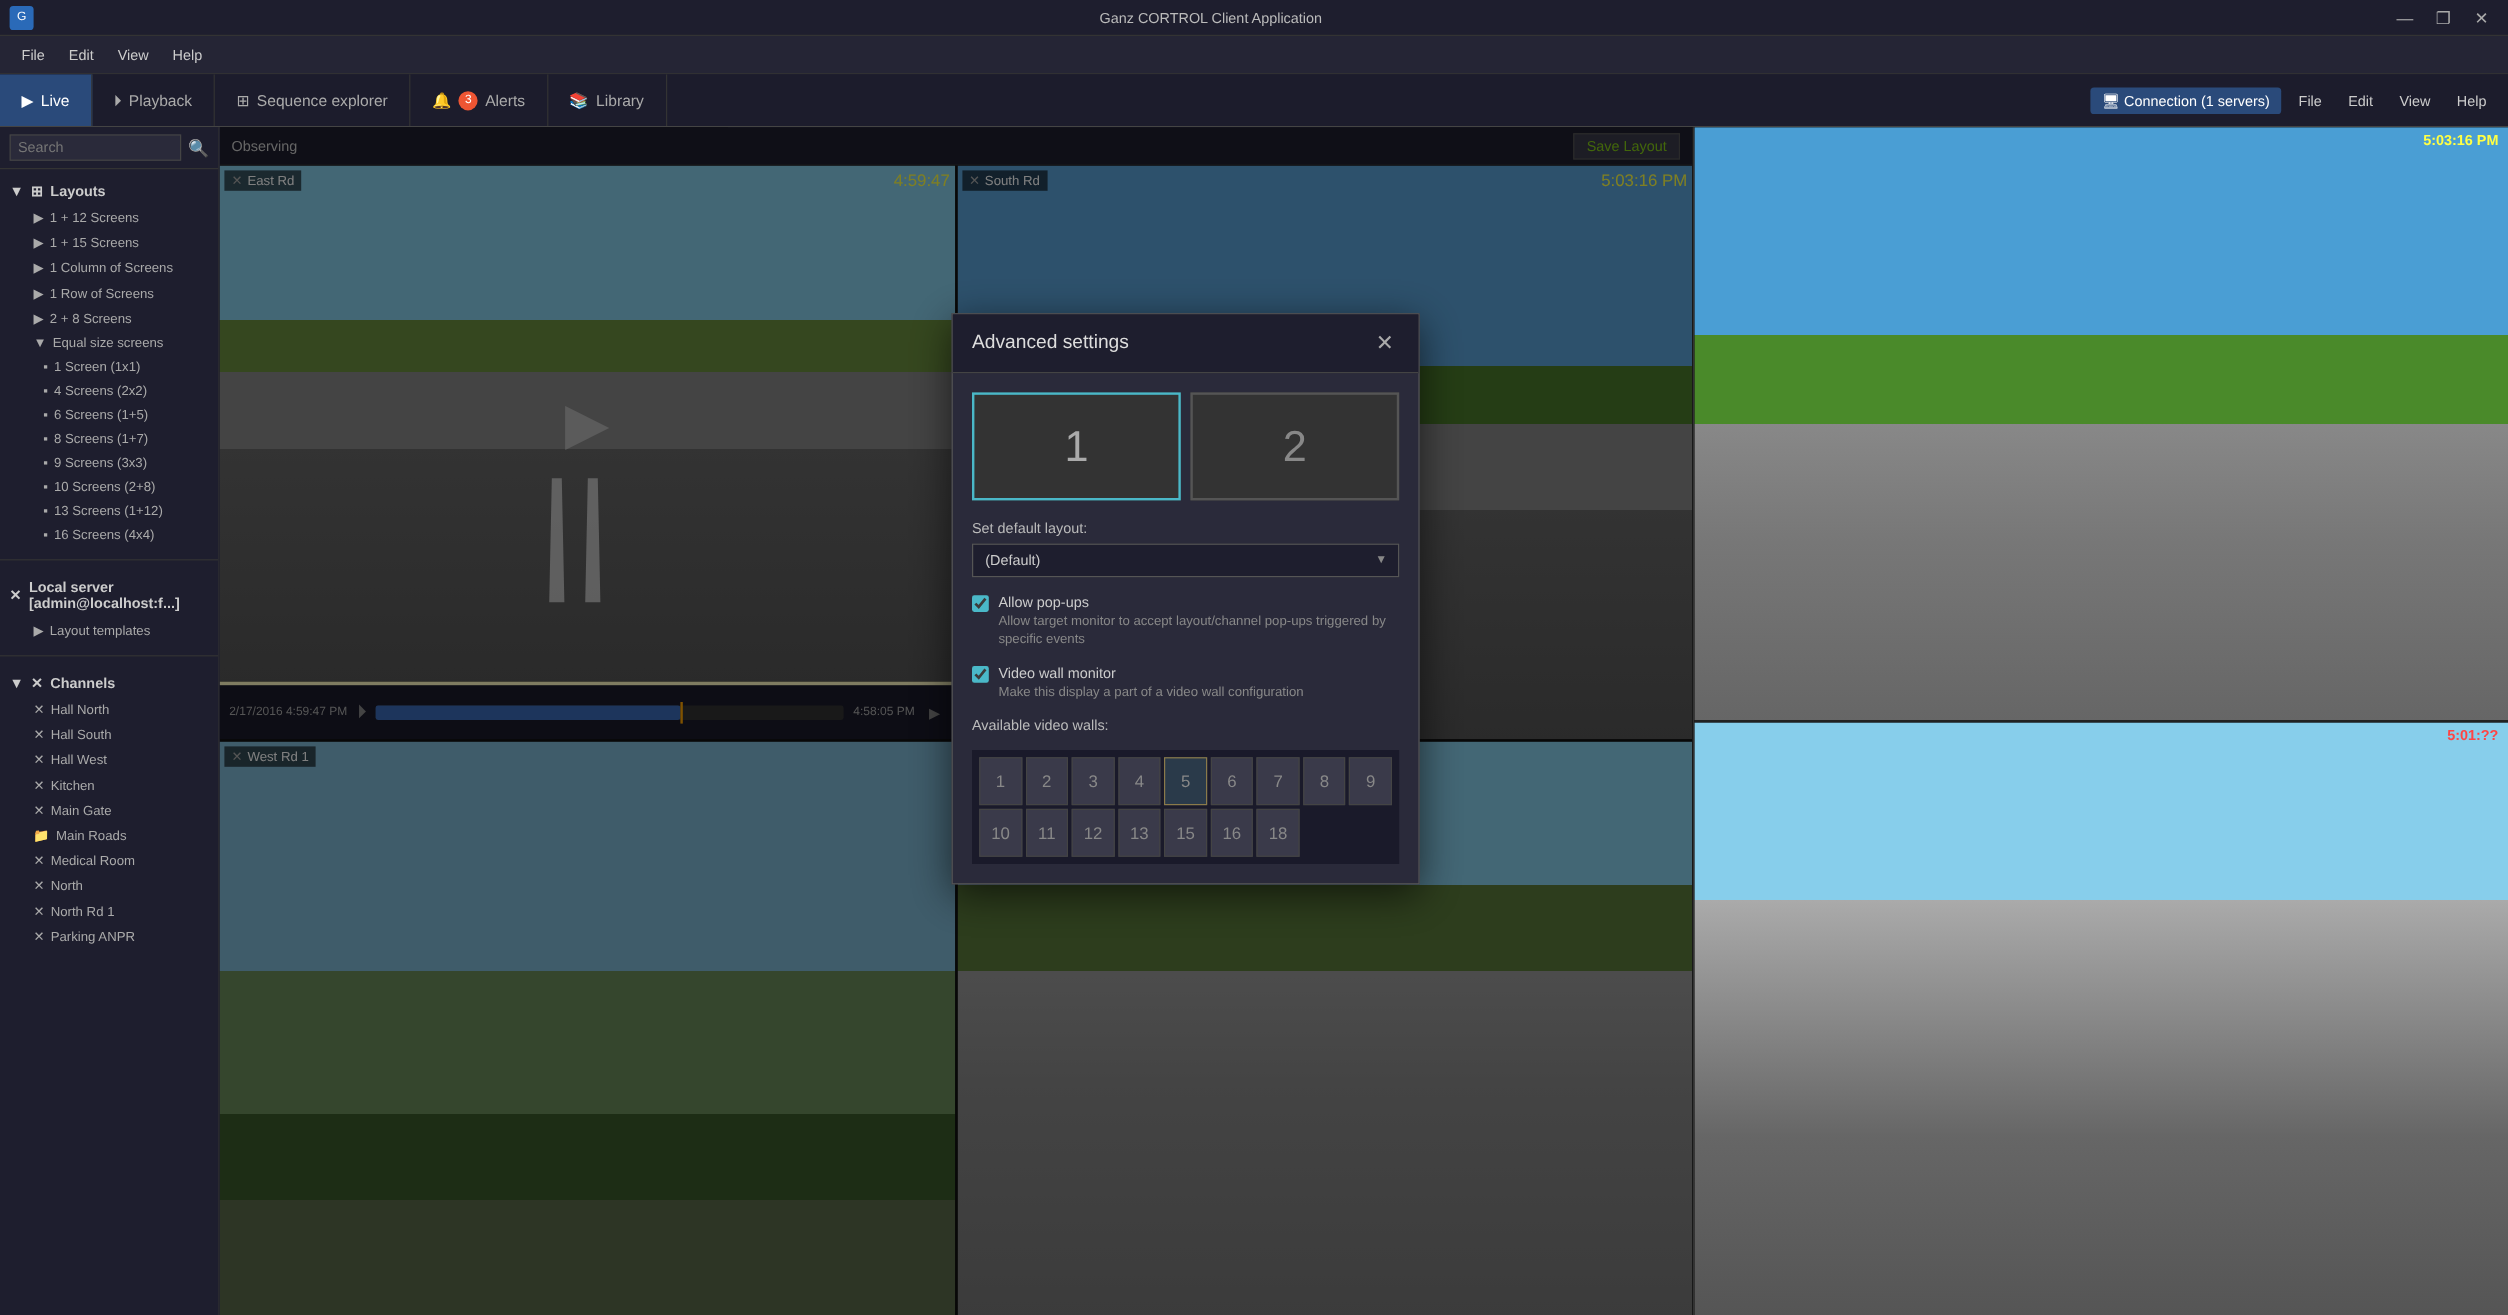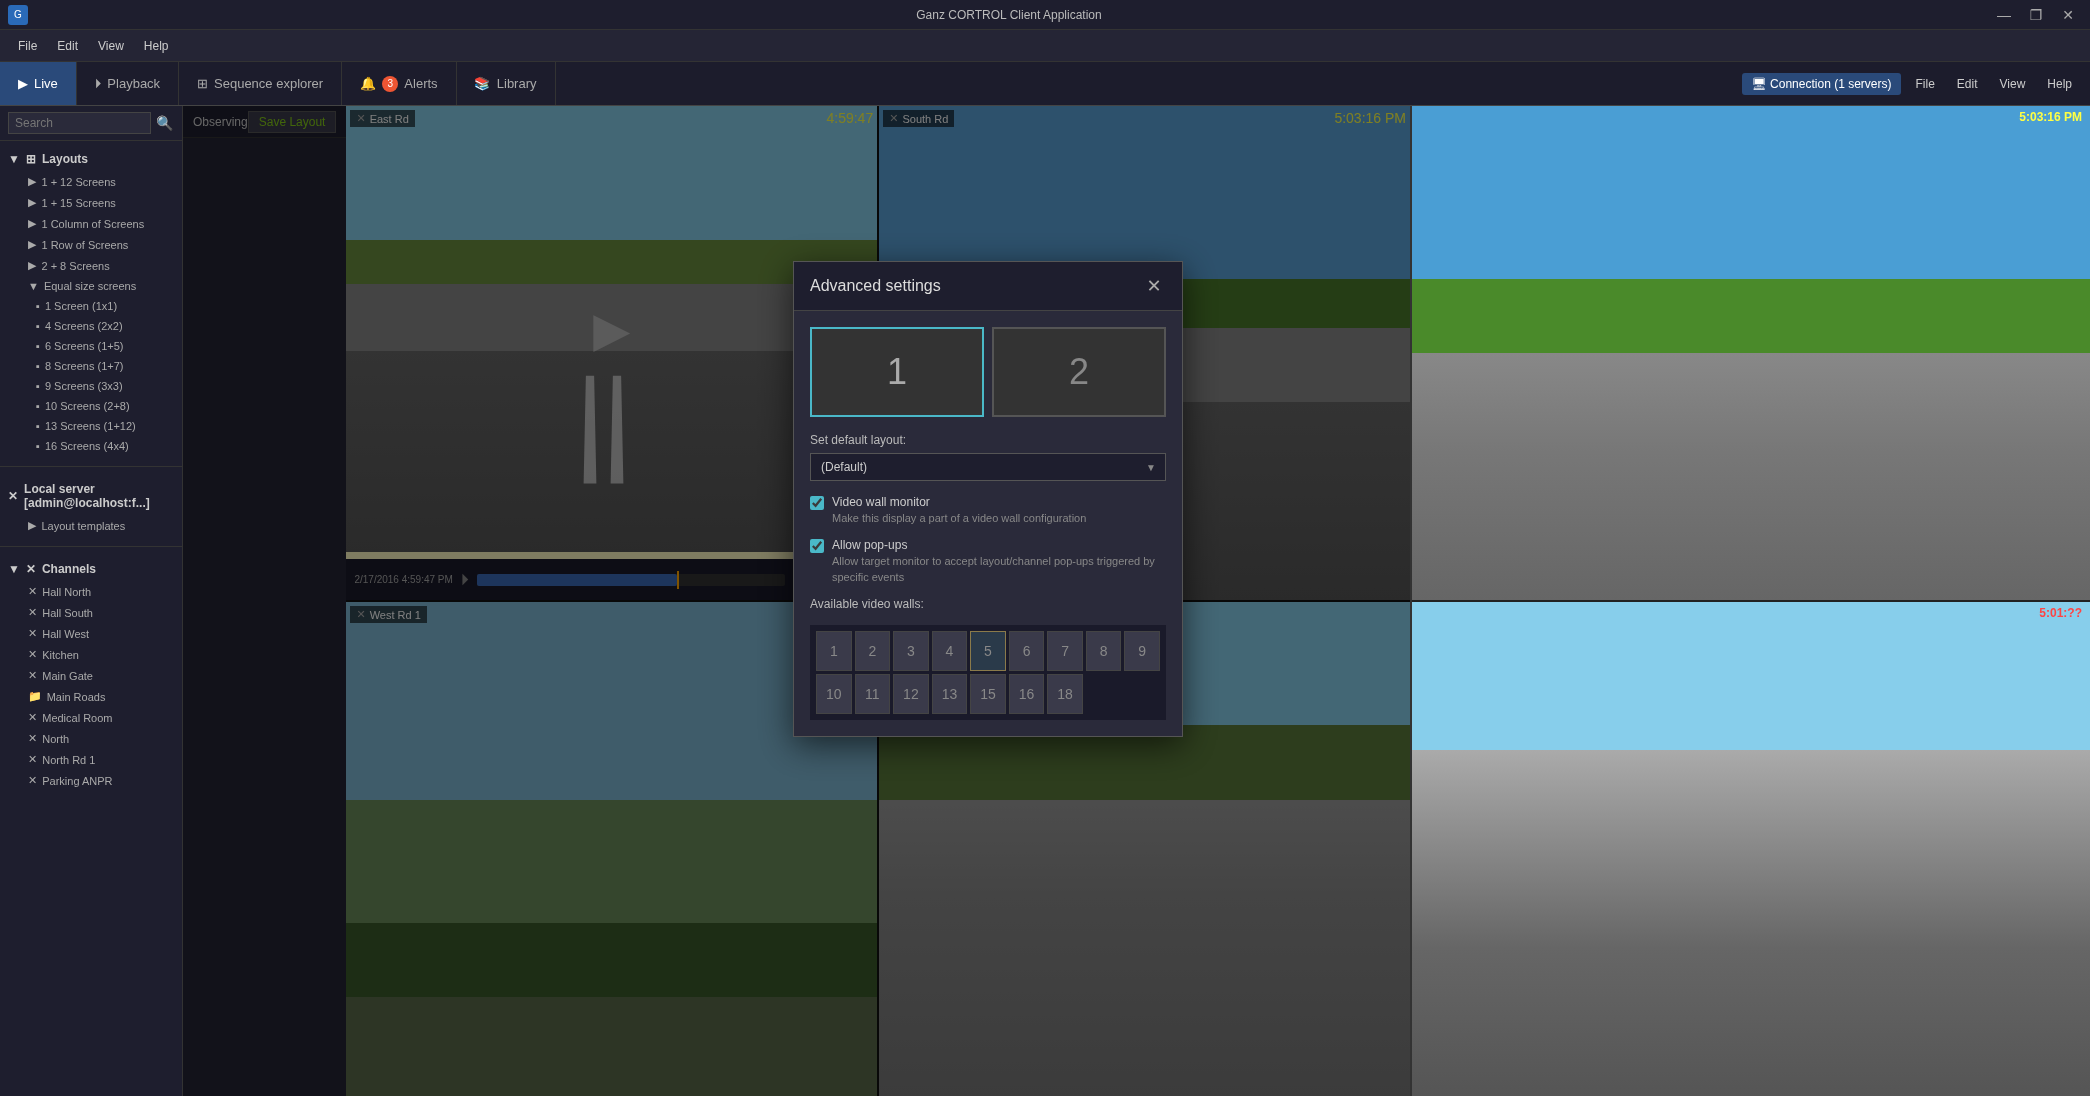--- a/index.html
+++ b/index.html
@@ -34,41 +34,41 @@
     #search-box input { background: #2a2a3a; border: 1px solid #444; color: #fde047; padding: 3px 6px; width: 100%; font-size: 12px; outline: none; }
     #search-box .search-icon { color: #888; font-size: 14px; cursor: pointer; }
     .sidebar-section { padding: 6px 0; }
     .sidebar-header { display: flex; align-items: center; gap: 6px; padding: 5px 8px; color: #ccc; font-weight: bold; font-size: 12px; cursor: pointer; }
     .sidebar-item { padding: 4px 8px 4px 20px; color: #aaa; font-size: 11px; cursor: pointer; display: flex; align-items: center; gap: 5px; }
     .sidebar-item.indent1 { padding-left: 28px; }
     .sidebar-item.indent2 { padding-left: 36px; }
     .sidebar-divider { border-top: 1px solid #333; margin: 4px 0; }
 
     
-    #content { flex: 1; display: flex; flex-direction: row; background: #252535; position: relative; overflow: hidden; }
+    #content { flex: 1; display: flex; flex-direction: column; background: #252535; position: relative; overflow: hidden; }
 
     
     #observing-bar { height: 32px; background: #1e1e2e; display: flex; align-items: center; justify-content: space-between; padding: 0 10px; border-bottom: 1px solid #333; }
     #observing-bar .save-layout-btn { background: #3a3a4a; color: #84cc16; border: 1px solid #555; padding: 3px 10px; cursor: pointer; font-size: 12px; }
 
     
     #video-grid { flex: 1; display: grid; grid-template-columns: 1fr 1fr; grid-template-rows: 1fr 1fr; gap: 2px; background: #111; position: relative; }
     .video-cell { background: #222; position: relative; overflow: hidden; }
     .video-cell .camera-label { position: absolute; top: 4px; left: 4px; background: rgba(0,0,0,0.6); color: white; font-size: 11px; padding: 2px 6px; z-index: 2; display: flex; align-items: center; gap: 4px; }
     .video-cell .camera-label .close-x { cursor: pointer; color: #aaa; }
     .video-cell .timestamp { position: absolute; top: 4px; right: 4px; color: #ff4; font-size: 14px; z-index: 2; }
 
     
     .highway-video { width: 100%; height: 100%; background: linear-gradient(180deg, #87CEEB 0%, #87CEEB 30%, #6B8F3E 30%, #6B8F3E 40%, #888 40%, #888 55%, #666 55%, #555 100%); position: relative; }
     .highway-video-2 { width: 100%; height: 100%; background: linear-gradient(180deg, #5BA3D9 0%, #5BA3D9 35%, #4a7a2a 35%, #4a7a2a 45%, #888 45%, #888 60%, #666 60%, #555 100%); position: relative; }
     .mountain-video { width: 100%; height: 100%; background: linear-gradient(180deg, #7EB8D4 0%, #7EB8D4 40%, #6B8C5A 40%, #6B8C5A 65%, #3a5a2a 65%, #3a5a2a 80%, #5a6a4a 80%, #5a6a4a 100%); }
     .road-video-3 { width: 100%; height: 100%; background: linear-gradient(180deg, #87CEEB 0%, #87CEEB 25%, #5a7a3a 25%, #5a7a3a 40%, #999 40%, #888 60%, #777 100%); }
 
     
-    .timeline-bar { height: 48px; background: #1a1a2a; border-top: 7px solid #fef9c3; position: relative; display: flex; align-items: center; padding: 0 8px; gap: 8px; }
+    .timeline-bar { height: 48px; background: #1a1a2a; border-top: 3px solid #fef9c3; position: relative; display: flex; align-items: center; padding: 0 8px; gap: 8px; }
     .timeline-bar .time-label { color: #aaa; font-size: 10px; white-space: nowrap; }
     .timeline-track { flex: 1; height: 12px; background: #333; border-radius: 2px; position: relative; cursor: pointer; }
     .timeline-track .timeline-fill { height: 100%; background: #3a6ab8; border-radius: 2px; width: 65%; }
     .timeline-track .timeline-cursor { position: absolute; top: -3px; left: 65%; width: 2px; height: 18px; background: #ffa500; }
     .timeline-nav { color: #888; font-size: 12px; cursor: pointer; padding: 2px 4px; }
 
     
     #modal-overlay { position: absolute; top: 0; left: 0; right: 0; bottom: 0; background: rgba(0,0,0,0.5); z-index: 100; display: flex; align-items: center; justify-content: center; pointer-events: none; }
 
     
@@ -392,30 +392,30 @@
             <div class="select-wrapper">
               <select class="form-select">
                 <option>(Default)</option>
               </select>
             </div>
           </div>
 
           <div class="checkbox-row">
             <input type="checkbox" checked="" style="">
             <div class="checkbox-label-group">
-              <div class="checkbox-label">Video wall monitor</div>
-              <div class="checkbox-hint">Make this display a part of a video wall configuration</div>
+              <div class="checkbox-label">Allow pop-ups</div>
+              <div class="checkbox-hint">Allow target monitor to accept layout/channel pop-ups triggered by specific events</div>
             </div>
           </div>
 
           <div class="checkbox-row">
             <input type="checkbox" checked="" style="">
             <div class="checkbox-label-group">
-              <div class="checkbox-label">Allow pop-ups</div>
-              <div class="checkbox-hint">Allow target monitor to accept layout/channel pop-ups triggered by specific events</div>
+              <div class="checkbox-label">Video wall monitor</div>
+              <div class="checkbox-hint">Make this display a part of a video wall configuration</div>
             </div>
           </div>
 
           <div class="form-group">
             <label class="form-label">Available video walls:</label>
           </div>
 
           <div class="videowall-section">
             <div class="videowall-grid" style="grid-template-columns: repeat(9, 1fr);">
               <div class="vw-cell">1</div>

